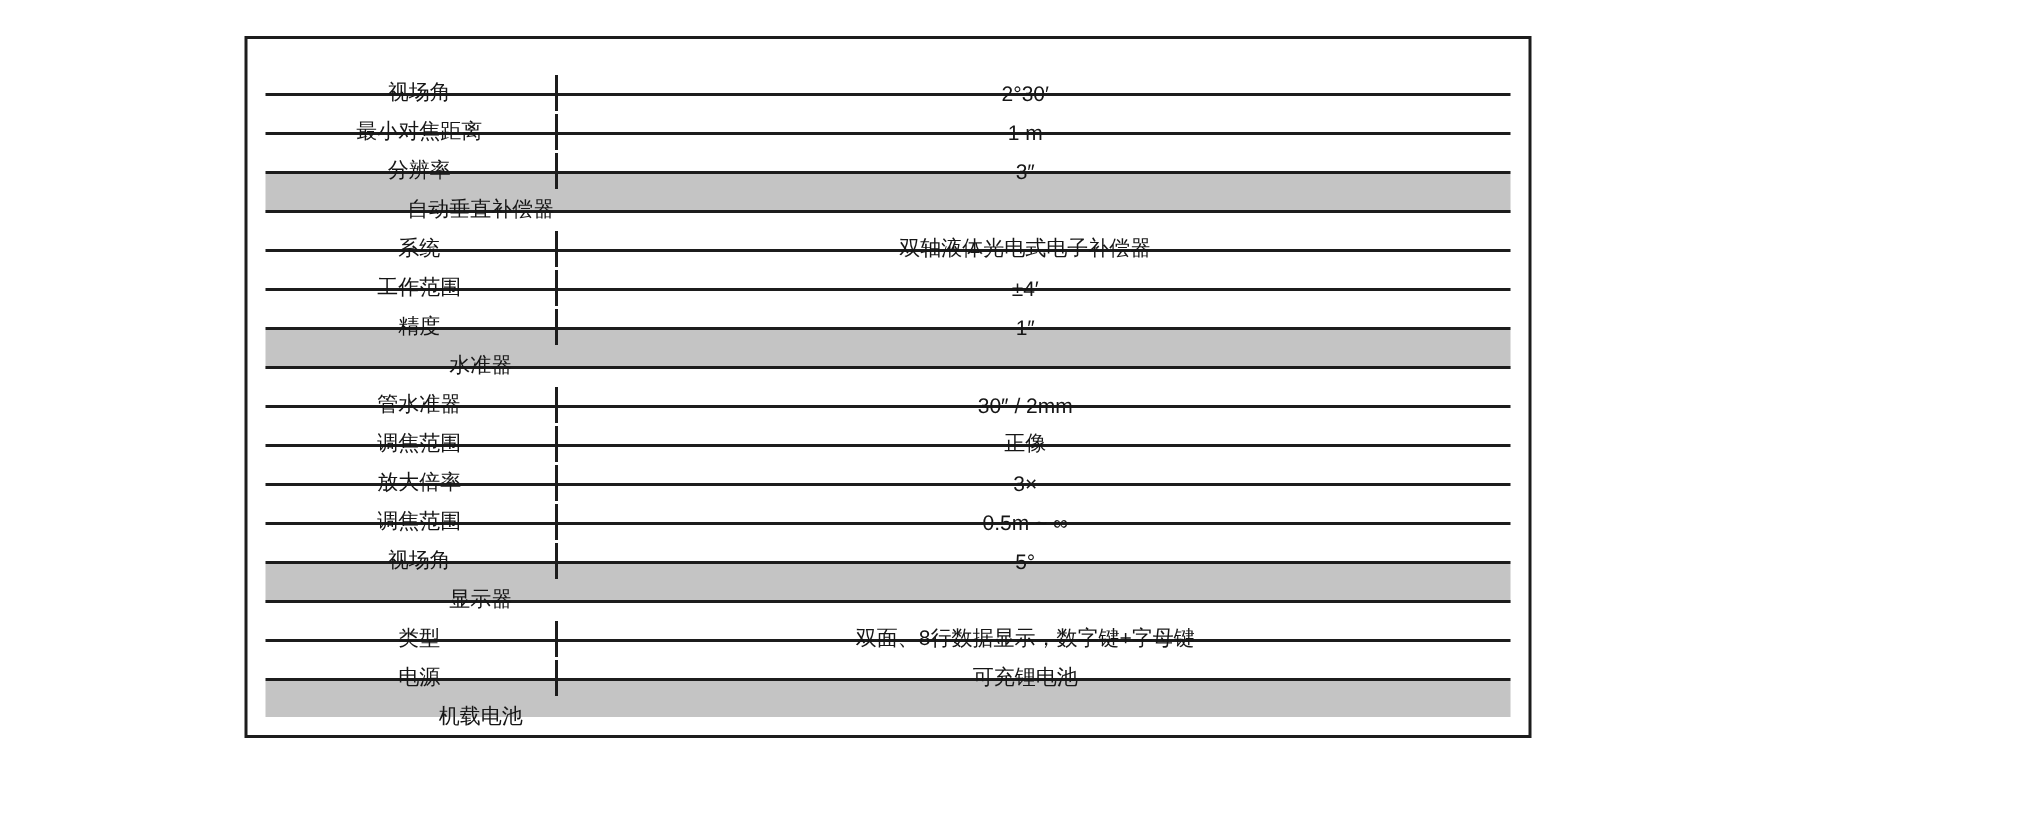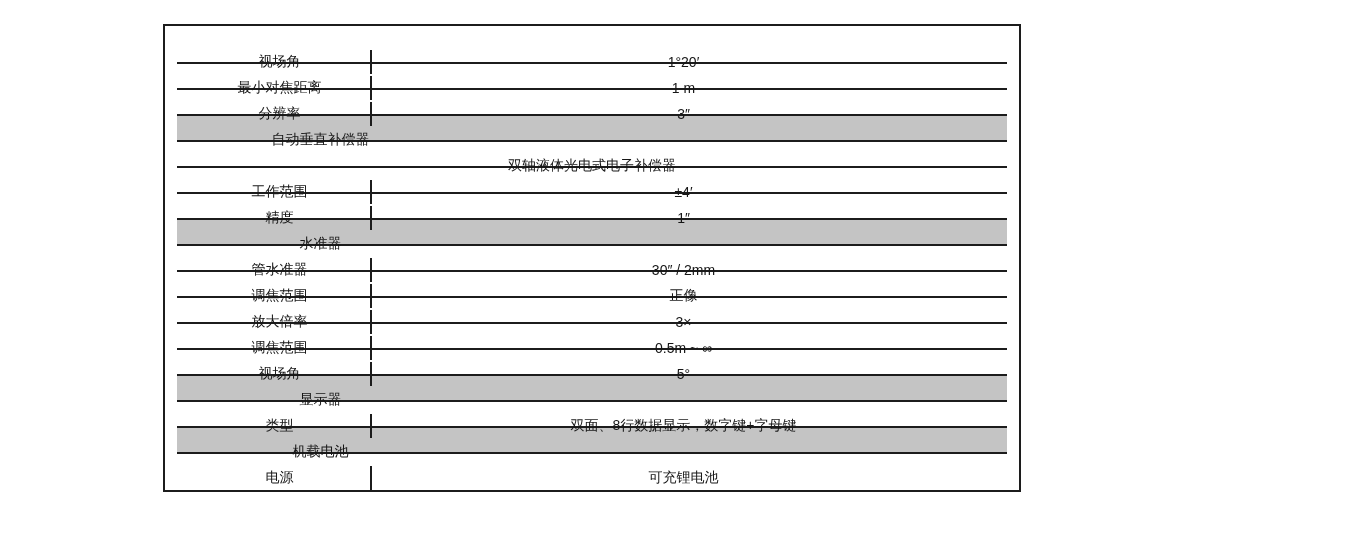--- a/index.html
+++ b/index.html
@@ -68,38 +68,39 @@
     margin-left: 39px;
   }
 </style>
 </head>
 <body>
 
 <div class="page">
   <div class="spec-table" id="spec-table">
   <div class="row">
     <div class="cell-label">视场角</div>
-    <div class="cell-value">1°20′</div>
+    <div class="cell-value">2°30′</div>
   </div>
 
   <div class="row">
     <div class="cell-label">最小对焦距离</div>
     <div class="cell-value">1 m</div>
   </div>
 
   <div class="row">
     <div class="cell-label">分辨率</div>
     <div class="cell-value">3″</div>
   </div>
 
   <div class="row section">
     <div class="section-label">自动垂直补偿器</div>
   </div>
 
   <div class="row">
+    <div class="cell-label">系统</div>
     <div class="cell-value">双轴液体光电式电子补偿器</div>
   </div>
 
   <div class="row">
     <div class="cell-label">工作范围</div>
     <div class="cell-value">±4′</div>
   </div>
 
   <div class="row">
     <div class="cell-label">精度</div>
@@ -139,22 +140,22 @@
 
   <div class="row section">
     <div class="section-label">显示器</div>
   </div>
 
   <div class="row">
     <div class="cell-label">类型</div>
     <div class="cell-value">双面、8行数据显示，数字键+字母键</div>
   </div>
 
-  <div class="row section">
-    <div class="section-label">机载电池</div>
-  </div>
-
   <div class="row">
     <div class="cell-label">电源</div>
     <div class="cell-value">可充锂电池</div>
+  </div>
+
+  <div class="row section">
+    <div class="section-label">机载电池</div>
   </div>
 </div>
 </div>
 
 </body></html>

